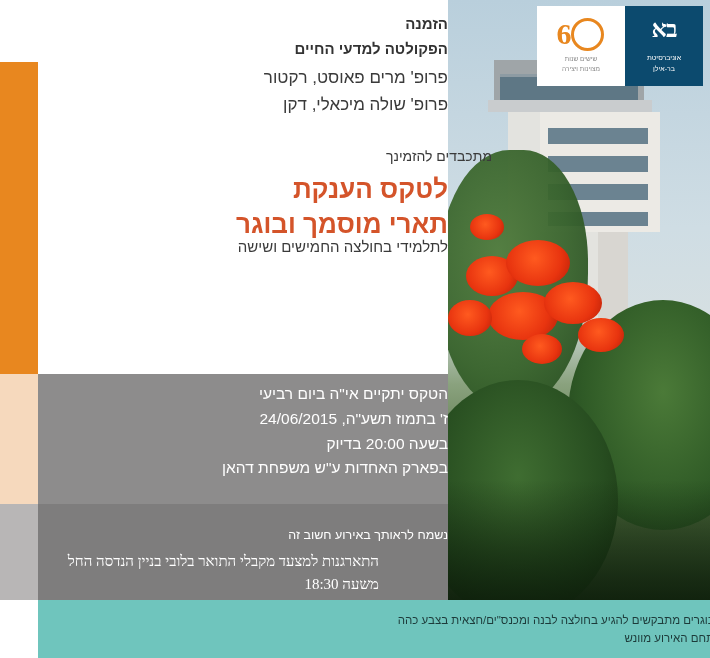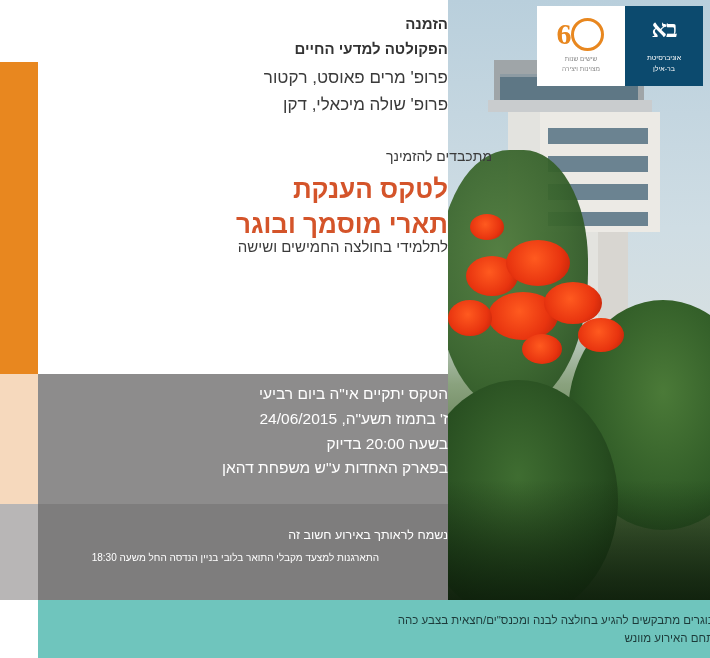--- a/index.html
+++ b/index.html
@@ -316,24 +316,25 @@
     top: 528px;
     width: 410px;
     font-size: 12.5px;
     font-weight: normal;
     color: #ffffff;
   }
   .note {
     left: 38px;
     top: 550px;
     width: 341px;
-    font-size: 10px;
+    font-size: 15px;
     line-height: 1.5;
     color: #ffffff;
     font-weight: normal;
+    font-family: Liberation Serif, serif;
   }
   .dress {
     left: 38px;
     top: 612px;
     width: 672px;
     font-size: 11.5px;
     line-height: 1.55;
     color: #1d3b3a;
     padding-left: 12px;
   }

